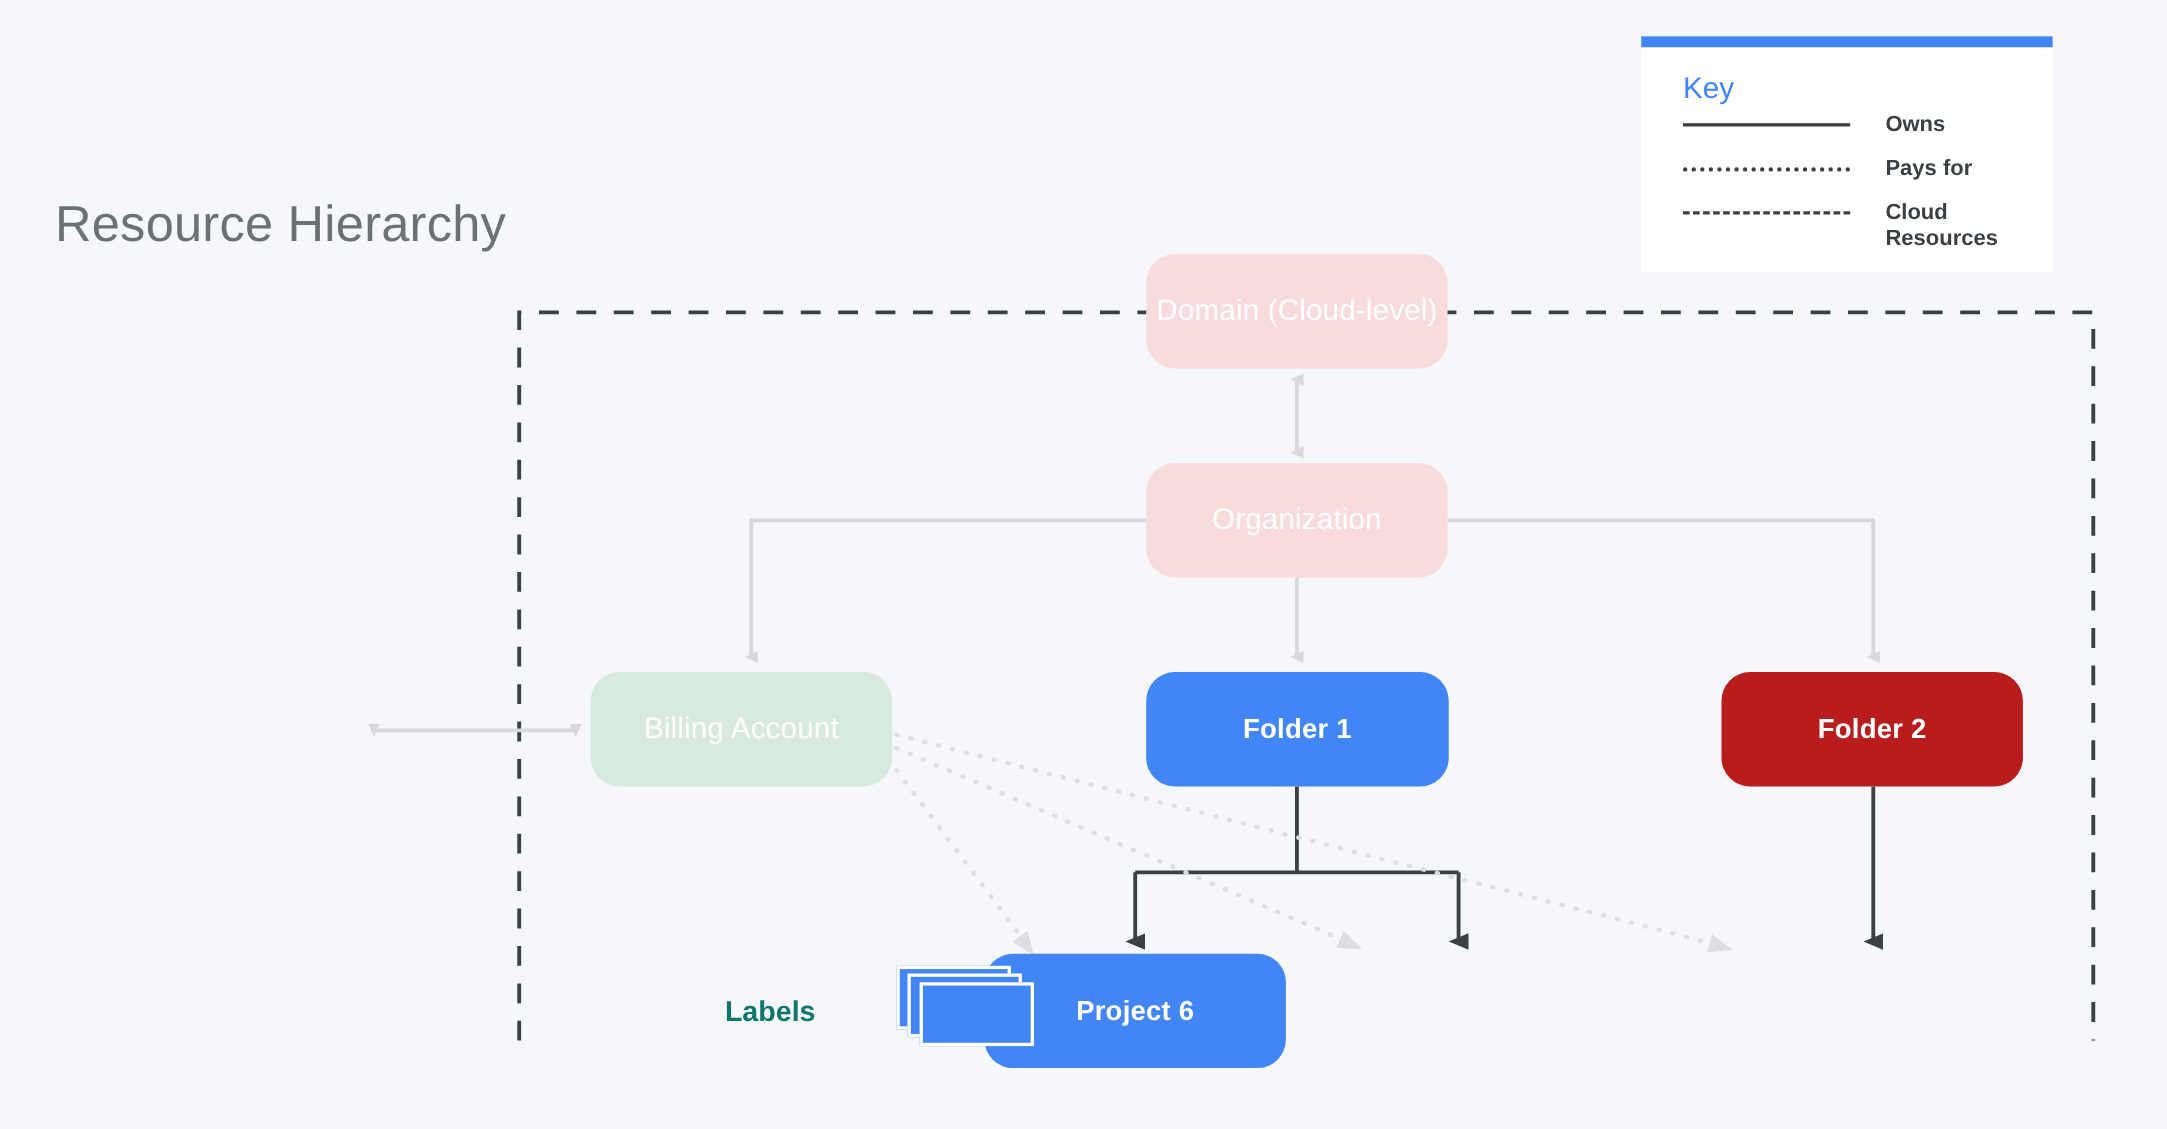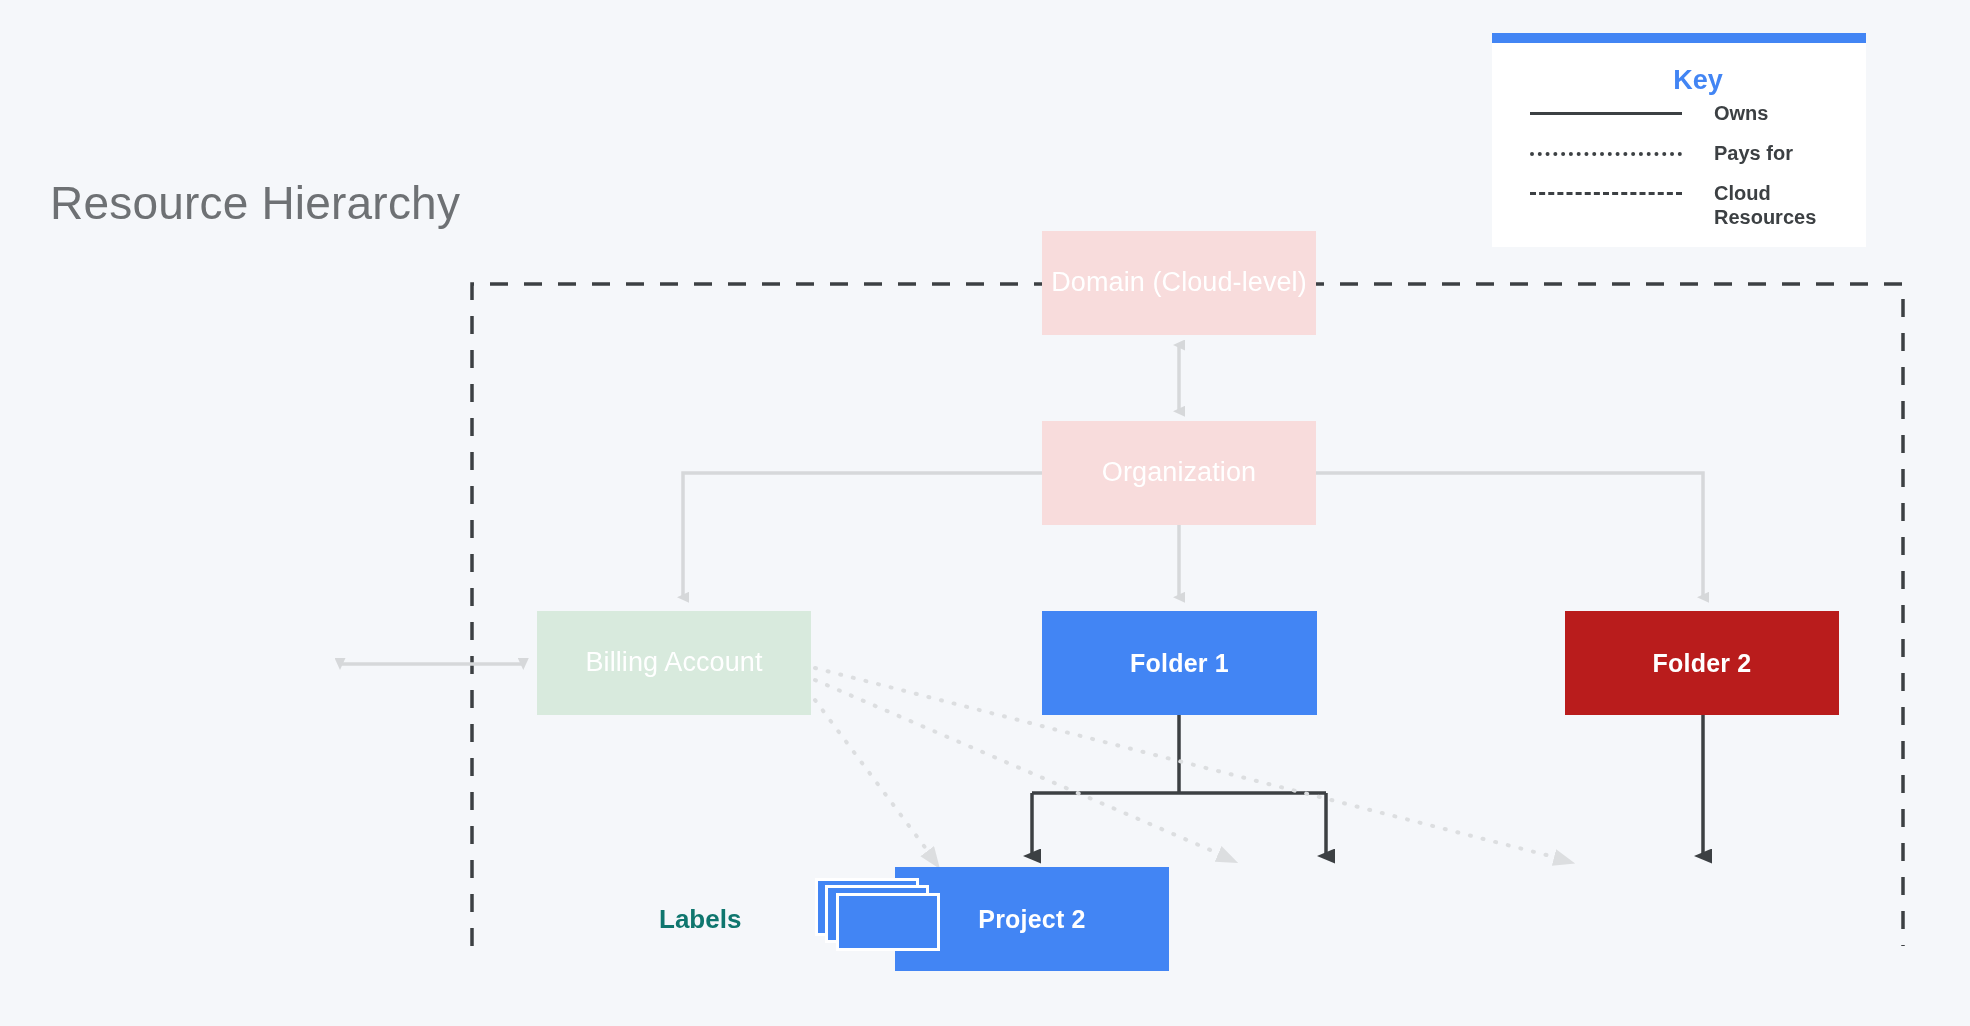--- a/index.html
+++ b/index.html
@@ -29,20 +29,21 @@
     height: 1026px;
     pointer-events: none;
   }
   .node {
     position: absolute;
     display: flex;
     align-items: center;
     justify-content: center;
     text-align: right;
     box-sizing: border-box;
+    border-radius: 26px;
   }
   .node-label {
     display: block;
     line-height: 1.15;
   }
   
   .node.pale .node-label {
     color: #ffffff;
     font-size: 27px;
     font-weight: 400;
@@ -100,24 +101,23 @@
     top: 33px;
     width: 374px;
     background: #ffffff;
     box-sizing: border-box;
     border-top: 10px solid #4285F4;
     padding: 0;
   }
   #legend-title {
     color: #4285F4;
     font-size: 27px;
-    font-weight: bold;
+    font-weight: normal;
     margin: 24px 0 0 38px;
     line-height: 1;
-    text-align: center;
   }
   .legend-rows {
     margin: 8px 0 18px 0;
   }
   .legend-row {
     display: flex;
     align-items: flex-start;
     margin: 0 0 10px 0;
     min-height: 30px;
   }
@@ -231,21 +231,21 @@
 
   <div class="node solid" style="left:1042px; top:611px; width:275px; height:104px; background:#4285F4;">
     <span class="node-label">Folder 1</span>
   </div>
 
   <div class="node solid" style="left:1565px; top:611px; width:274px; height:104px; background:#b91c1c;">
     <span class="node-label">Folder 2</span>
   </div>
 
   <div class="node solid" style="left:895px; top:867px; width:274px; height:104px; background:#4285F4;">
-    <span class="node-label">Project 2</span>
+    <span class="node-label">Project 6</span>
   </div>
 
 
 
   <div id="labels-text">Labels</div>
   <div id="labels-icon">
     <div class="card c1"></div>
     <div class="card c2"></div>
     <div class="card c3"></div>
   </div>

